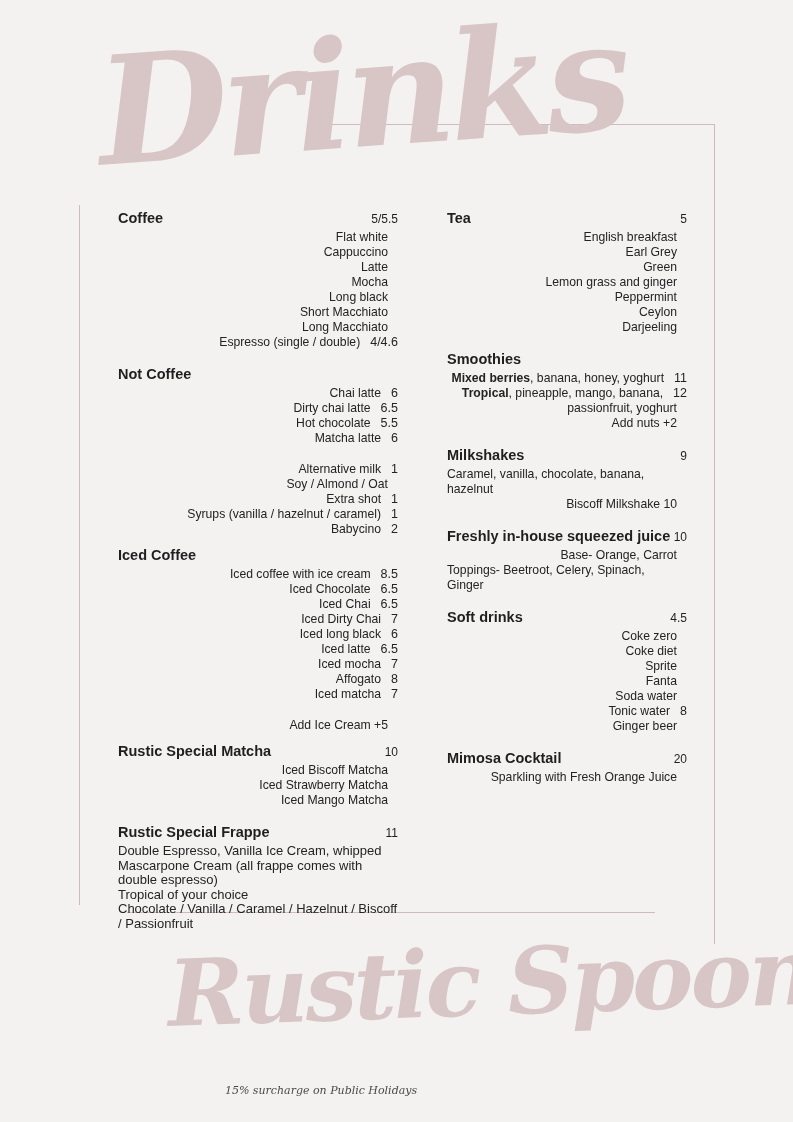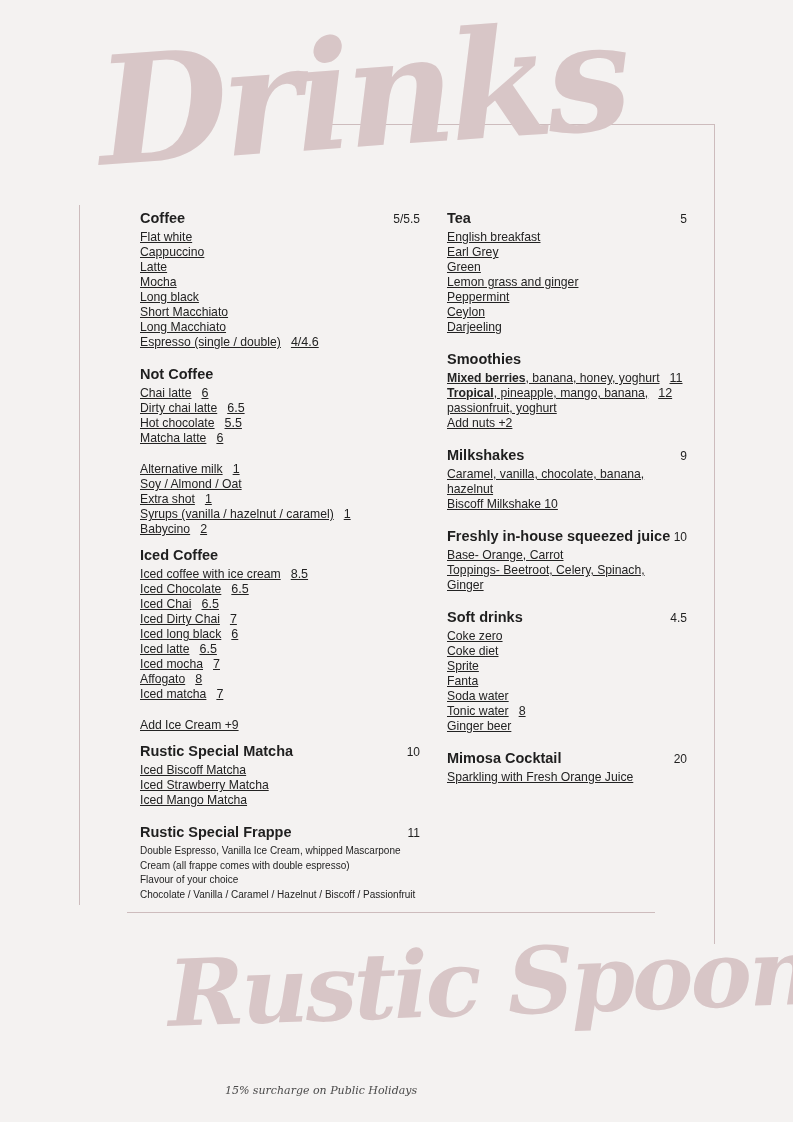--- a/index.html
+++ b/index.html
@@ -87,50 +87,49 @@
     font-style: italic;
     font-size: 11px;
     color: #4a4a4a;
   }
 
   
   .col {
     position: absolute;
     top: 210px;
   }
-  #col-left  { left: 140px; width: 280px; }
+  #col-left  { left: 118px; width: 280px; }
   #col-right { left: 447px; width: 240px; }
 
   .section { margin-bottom: 0; }
 
   .sec-head {
     display: flex;
     justify-content: space-between;
     align-items: baseline;
     font-weight: 700;
     font-size: 14.5px;
     color: #1f1f1f;
     margin-bottom: 4px;
   }
   .sec-head .price { font-weight: 400; font-size: 12px; color: #1f1f1f; }
 
   .item {
     display: flex;
-    justify-content: flex-start;
+    justify-content: flex-end;
     align-items: baseline;
     font-size: 12.2px;
     line-height: 15px;
     color: #232323;
-    text-decoration: underline;
   }
   .item .name { padding-right: 10px; }
   .item .price { font-size: 12.5px; white-space: nowrap; }
 
   .desc {
-    font-size: 10px;
+    font-size: 13px;
     line-height: 14.5px;
     color: #232323;
   }
 
   .gap-s { height: 10px; }
   .gap-m { height: 16px; }
 </style>
 </head>
 <body>
 
@@ -265,21 +264,21 @@
         <span class="price">8</span>
       </div>
       <div class="item">
         <span class="name">Iced matcha</span>
         <span class="price">7</span>
       </div>
       <div class="gap-m"></div>
     </div>
     <div class="section">
       <div class="item">
-        <span class="name">Add Ice Cream  +9</span>
+        <span class="name">Add Ice Cream  +5</span>
         <span class="price"></span>
       </div>
       <div class="gap-s"></div>
     </div>
     <div class="section">
       <div class="sec-head">
         <span>Rustic Special Matcha</span>
         <span class="price">10</span>
       </div>
       <div class="item">
@@ -295,21 +294,21 @@
         <span class="price"></span>
       </div>
       <div class="gap-m"></div>
     </div>
     <div class="section">
       <div class="sec-head">
         <span>Rustic Special Frappe</span>
         <span class="price">11</span>
       </div>
       <div class="desc">Double Espresso, Vanilla Ice Cream, whipped Mascarpone Cream (all frappe comes with double espresso)</div>
-      <div class="desc">Flavour of your choice</div>
+      <div class="desc">Tropical of your choice</div>
       <div class="desc">Chocolate / Vanilla / Caramel / Hazelnut / Biscoff / Passionfruit</div>
     </div>
   </div>
 
 <div id="col-right" class="col">
     <div class="section">
       <div class="sec-head">
         <span>Tea</span>
         <span class="price">5</span>
       </div>

